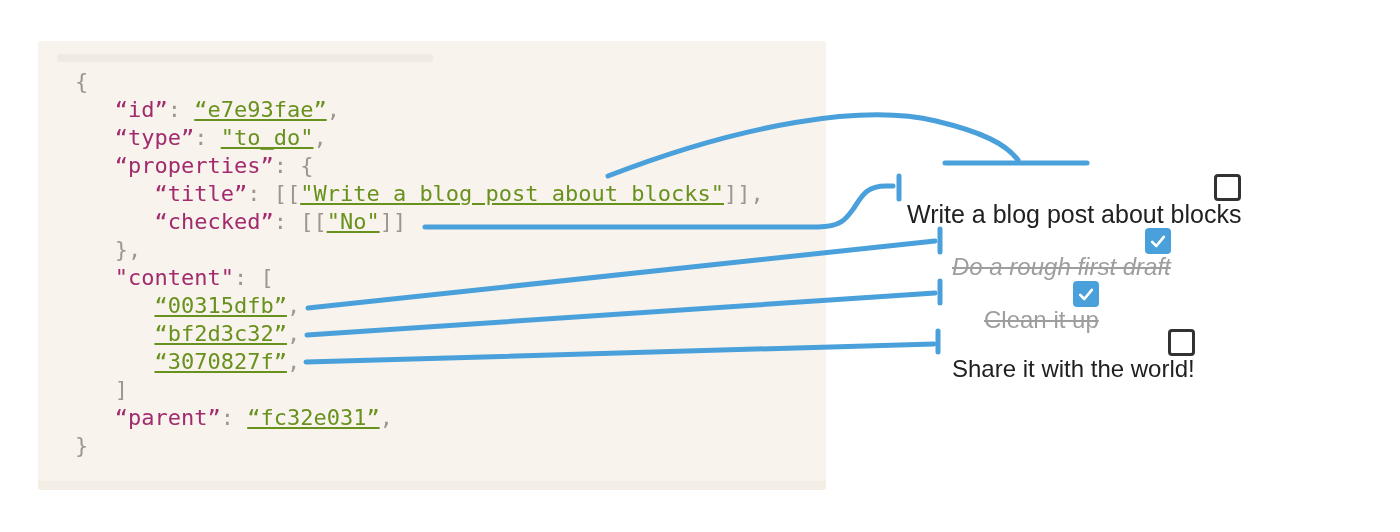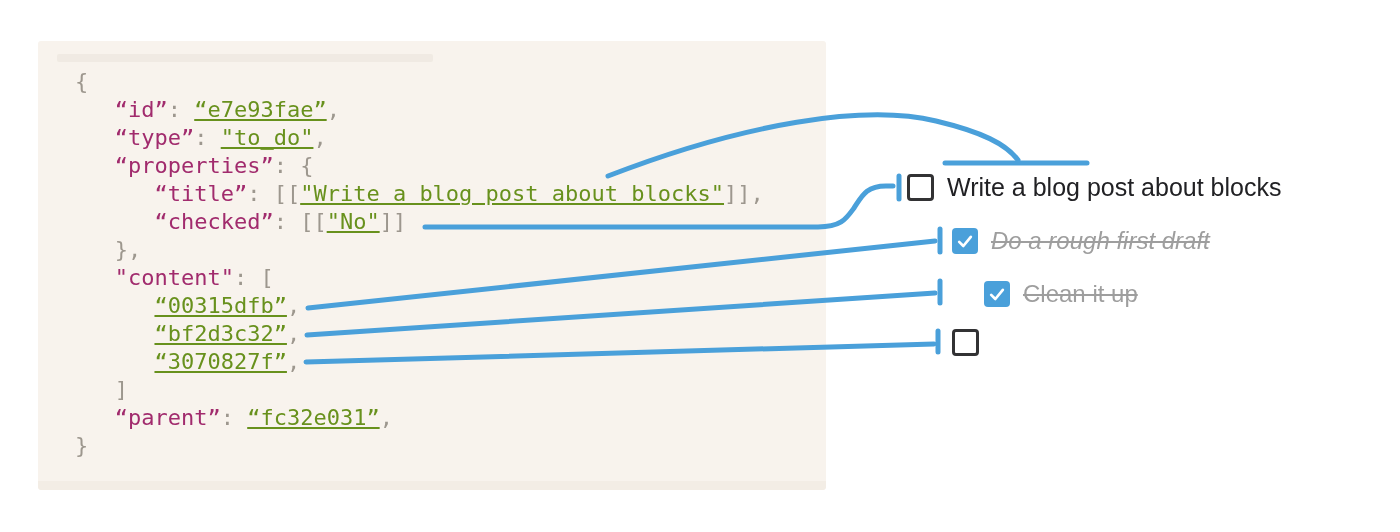--- a/index.html
+++ b/index.html
@@ -39,21 +39,21 @@
   .tk-v{color:var(--code-value);text-decoration:underline;}
   .tk-p{color:var(--code-punct);}
   .overlay{
     position:absolute;left:0;top:0;width:1400px;height:532px;pointer-events:none;
   }
   .overlay path{
     fill:none;stroke:var(--accent-blue);stroke-width:5;
     stroke-linecap:round;stroke-linejoin:round;
   }
   .todo-item{
-    position:absolute;display:flex;align-items:flex-end;gap:13px;
+    position:absolute;display:flex;align-items:flex-end;flex-direction:column;
   }
   .todo-checkbox{
     box-sizing:border-box;border-radius:4px;flex:0 0 auto;
     display:flex;align-items:center;justify-content:center;
   }
   .todo-checkbox.unchecked{background:#ffffff;border:3px solid var(--checkbox-border);}
   .todo-checkbox.checked{background:var(--accent-blue);}
   .todo-label{font-size:24px;line-height:1.1;color:var(--todo-text);white-space:nowrap;}
   .todo-item.first .todo-label{font-size:25px;}
   .todo-item.completed .todo-label{
@@ -112,16 +112,17 @@
       <div class="todo-item completed" style="left: 984px; top: 281px; height: 26px;">
         <div class="todo-checkbox checked" style="width: 26px; height: 26px;">
           <svg width="20" height="20" viewBox="0 0 24 24">
             <polyline points="5,13 10,18 19,7" fill="none" stroke="#ffffff" stroke-width="3.2" stroke-linecap="round" stroke-linejoin="round"></polyline>
           </svg>
         </div>
         <span class="todo-label">Clean it up</span>
       </div>
       <div class="todo-item" style="left: 952px; top: 329px; height: 27px;">
         <div class="todo-checkbox unchecked" style="width: 27px; height: 27px;"></div>
+        <span class="todo-label">Share it with the world!</span>
       </div>
     </div>
 
 </div>
 
 </body></html>

